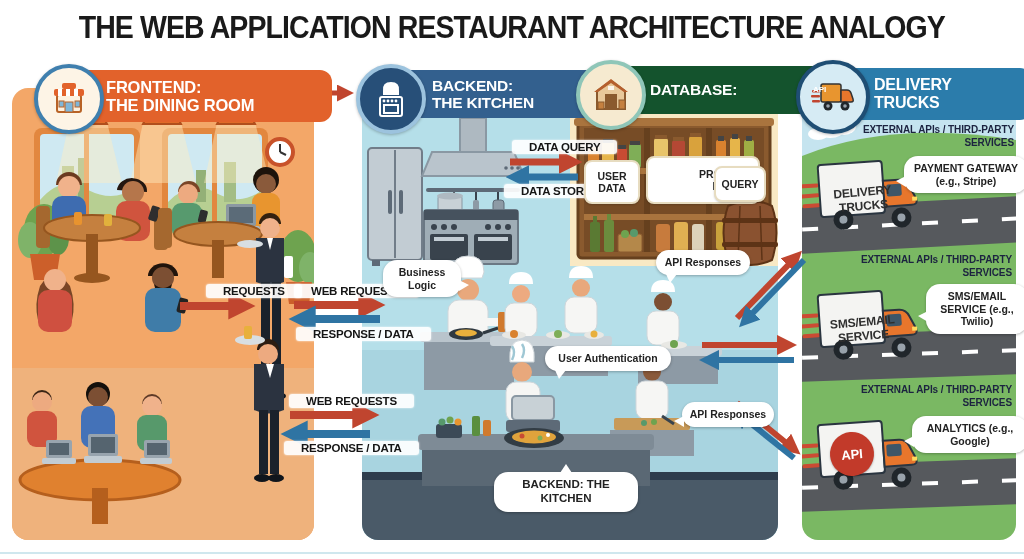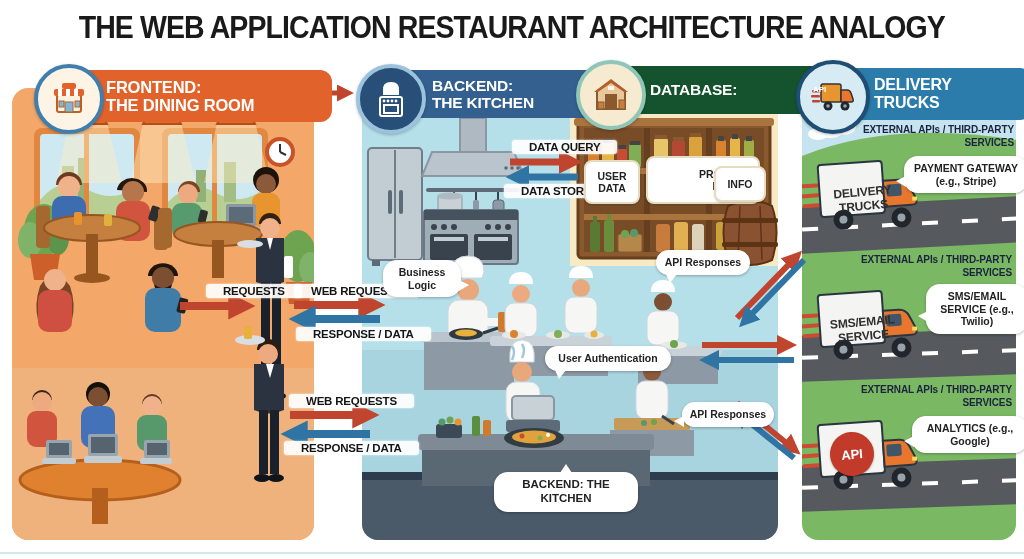--- a/index.html
+++ b/index.html
@@ -583,21 +583,21 @@
   <div class="flow-label" style="left:504px;top:184px;">DATA STORAGE</div>
 
   <div class="bubble tail-right" style="left:383px;top:260px;width:64px;">Business Logic</div>
   <div class="bubble tail-bl" style="left:656px;top:250px;width:80px;">API Responses</div>
   <div class="bubble tail-bl" style="left:545px;top:346px;width:112px;">User Authentication</div>
   <div class="bubble tail-left" style="left:682px;top:402px;width:78px;">API Responses</div>
   <div class="bubble tail-top" style="left:494px;top:472px;width:130px;font-size:11.5px;font-weight:800;">BACKEND: THE KITCHEN</div>
 
   <div class="plaque" style="left:584px;top:160px;width:52px;height:40px;">USER DATA</div>
   <div class="plaque" style="left:646px;top:156px;width:66px;height:44px;padding-left:44px;">PRODUCT INFO</div>
-  <div class="plaque" style="left:714px;top:166px;width:48px;height:32px;">INFO</div>
+  <div class="plaque" style="left:714px;top:166px;width:48px;height:32px;">QUERY</div>
 
   <div class="ext-heading" style="left:858px;top:123px;width:156px;">EXTERNAL APIs / THIRD-PARTY SERVICES</div>
   <div class="ext-heading" style="left:854px;top:253px;width:158px;">EXTERNAL APIs / THIRD-PARTY SERVICES</div>
   <div class="ext-heading" style="left:854px;top:383px;width:158px;">EXTERNAL APIs / THIRD-PARTY SERVICES</div>
 
   <div class="truck-label" style="left:824px;top:186px;width:78px;">DELIVERY TRUCKS</div>
   <div class="truck-label" style="left:820px;top:316px;width:86px;">SMS/EMAIL SERVICE</div>
   <div class="api-badge" style="left:830px;top:432px;">API</div>
 
   <div class="bubble tail-left" style="left:904px;top:156px;width:110px;">PAYMENT GATEWAY (e.g., Stripe)</div>

